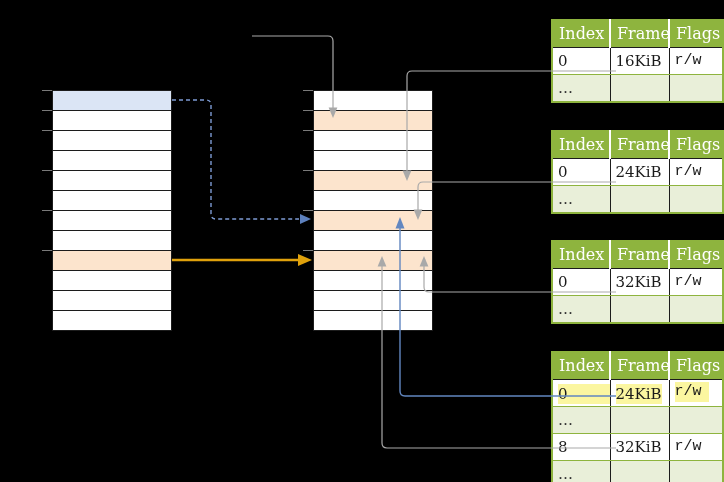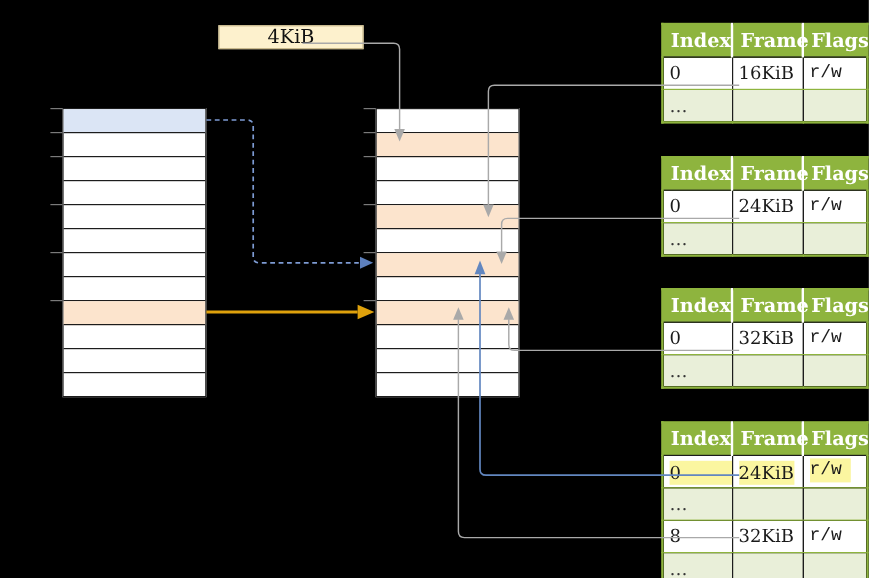--- a/index.html
+++ b/index.html
@@ -36,21 +36,21 @@
   
   .ptable{position:absolute;left:551px;}
   #ptable-1{top:19px;} #ptable-2{top:130px;} #ptable-3{top:240px;} #ptable-4{top:351px;}
   .ptable table{
     border-collapse:collapse;table-layout:fixed;width:171px;
     border:2px solid var(--green-border,#8eb43e);
   }
   .ptable col.c-index{width:58px;} .ptable col.c-frame{width:59px;} .ptable col.c-flags{width:54px;}
   .ptable th{
     background:var(--green-header,#8eb43e);color:#fff;
-    font-size:16px;font-weight:bold;text-align:left;
+    font-size:16px;font-weight:normal;text-align:left;
     height:26px;line-height:26px;padding:0 0 0 6px;
     border-right:2px solid #fff;border-bottom:1px solid #1c1c1c;
   }
   .ptable th:last-child{border-right:none;}
   .ptable td{
     background:#fff;color:#1a1a1a;font-size:15px;
     height:26px;line-height:26px;padding:0 0 0 5px;
     border-right:1px solid #1c1c1c;
     border-bottom:1px solid var(--green-border,#8eb43e);
     overflow:hidden;white-space:nowrap;
@@ -119,21 +119,20 @@
     </div>
   <div id="ticks-physical" class="tickgroup">
       <div class="tick" style="top: 89.5px;"></div>
       <div class="tick" style="top: 109.5px;"></div>
       <div class="tick" style="top: 129.5px;"></div>
       <div class="tick" style="top: 169.5px;"></div>
       <div class="tick" style="top: 209.5px;"></div>
       <div class="tick" style="top: 249.5px;"></div>
     </div>
 
-  <div id="size-label">4KiB</div>
 
   <div id="ptable-1" class="ptable">
     <table>
       <colgroup>
           <col class="c-index">
           <col class="c-frame">
           <col class="c-flags">
         </colgroup>
       <tbody>
           <tr>

